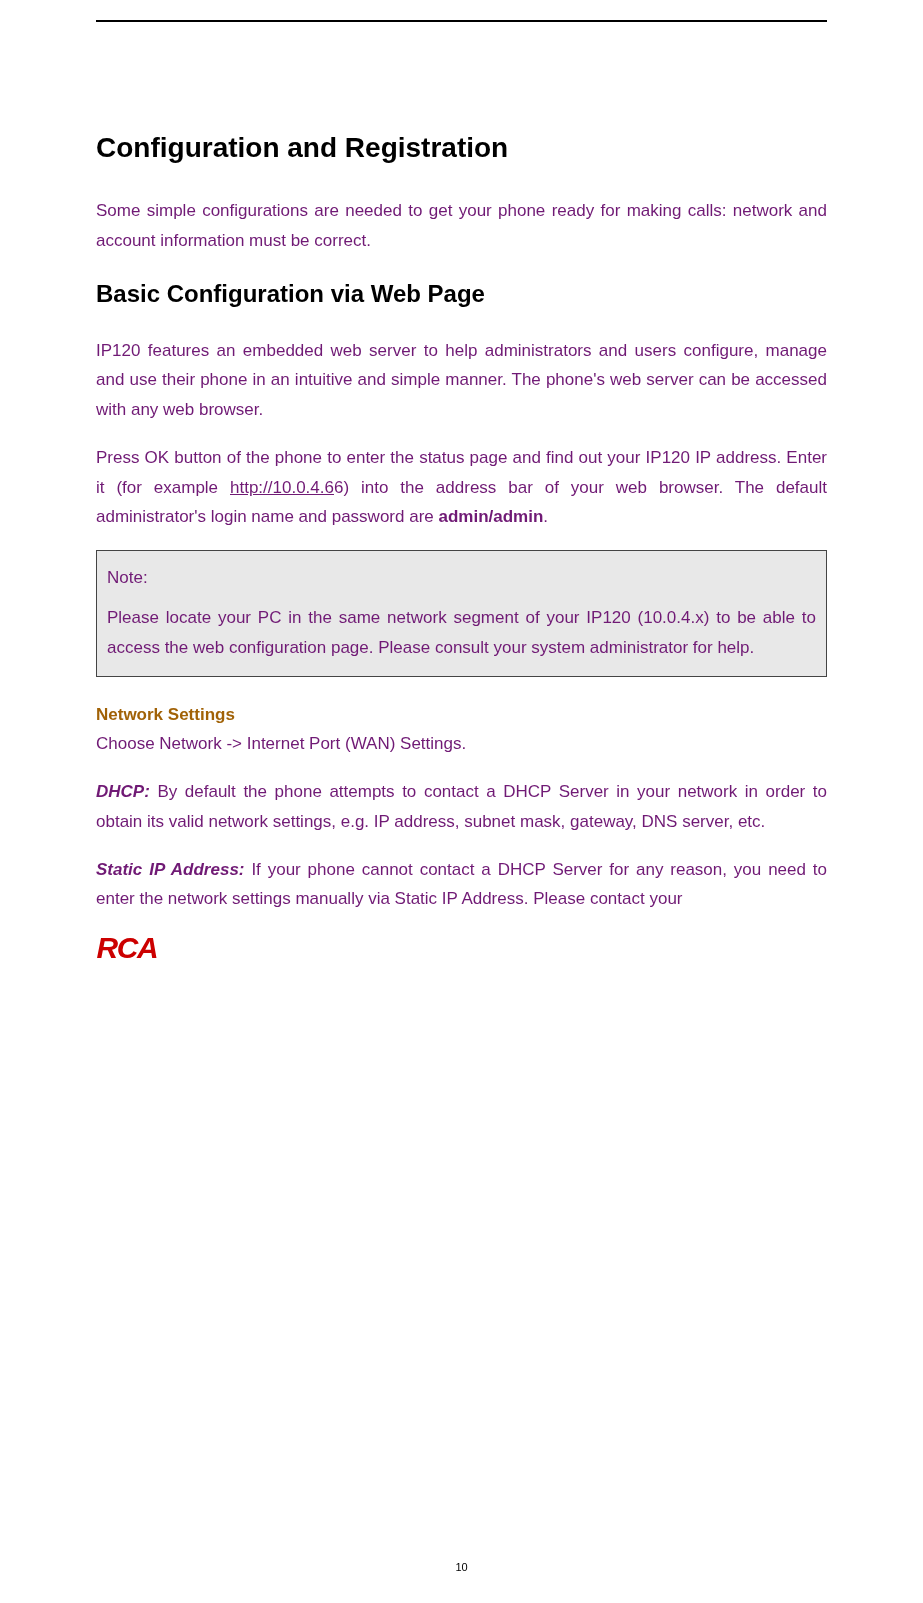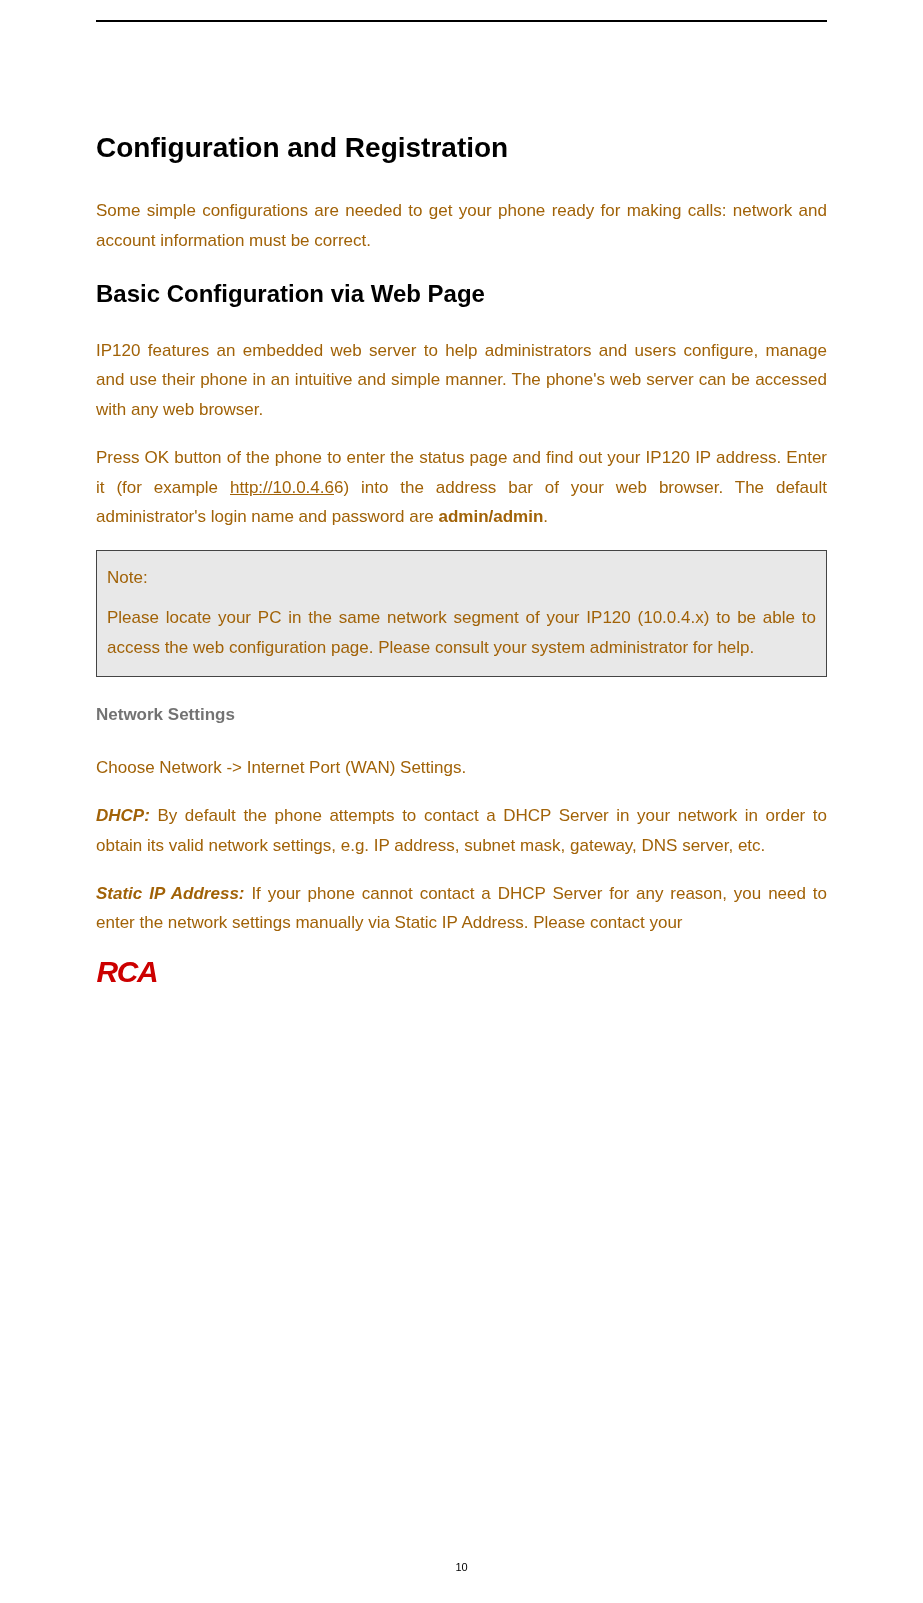--- a/index.html
+++ b/index.html
@@ -32,29 +32,29 @@
       font-size: 24px;
       font-weight: bold;
       margin-top: 24px;
       margin-bottom: 28px;
       color: #000;
     }
     h3 {
       font-size: 17px;
       font-weight: bold;
       margin-top: 28px;
-      margin-bottom: 28px;
-      color: #737373;
+      margin-bottom: 4px;
+      color: #a16207;
     }
     p {
       font-size: 17px;
       line-height: 1.75;
       margin-bottom: 18px;
       text-align: justify;
-      color: #a16207;
+      color: #701a75;
     }
     .note-box {
       border: 1px solid #444;
       background: #e8e8e8;
       padding: 12px 10px 14px 10px;
       margin-bottom: 20px;
     }
     .note-box p {
       margin-bottom: 10px;
     }

